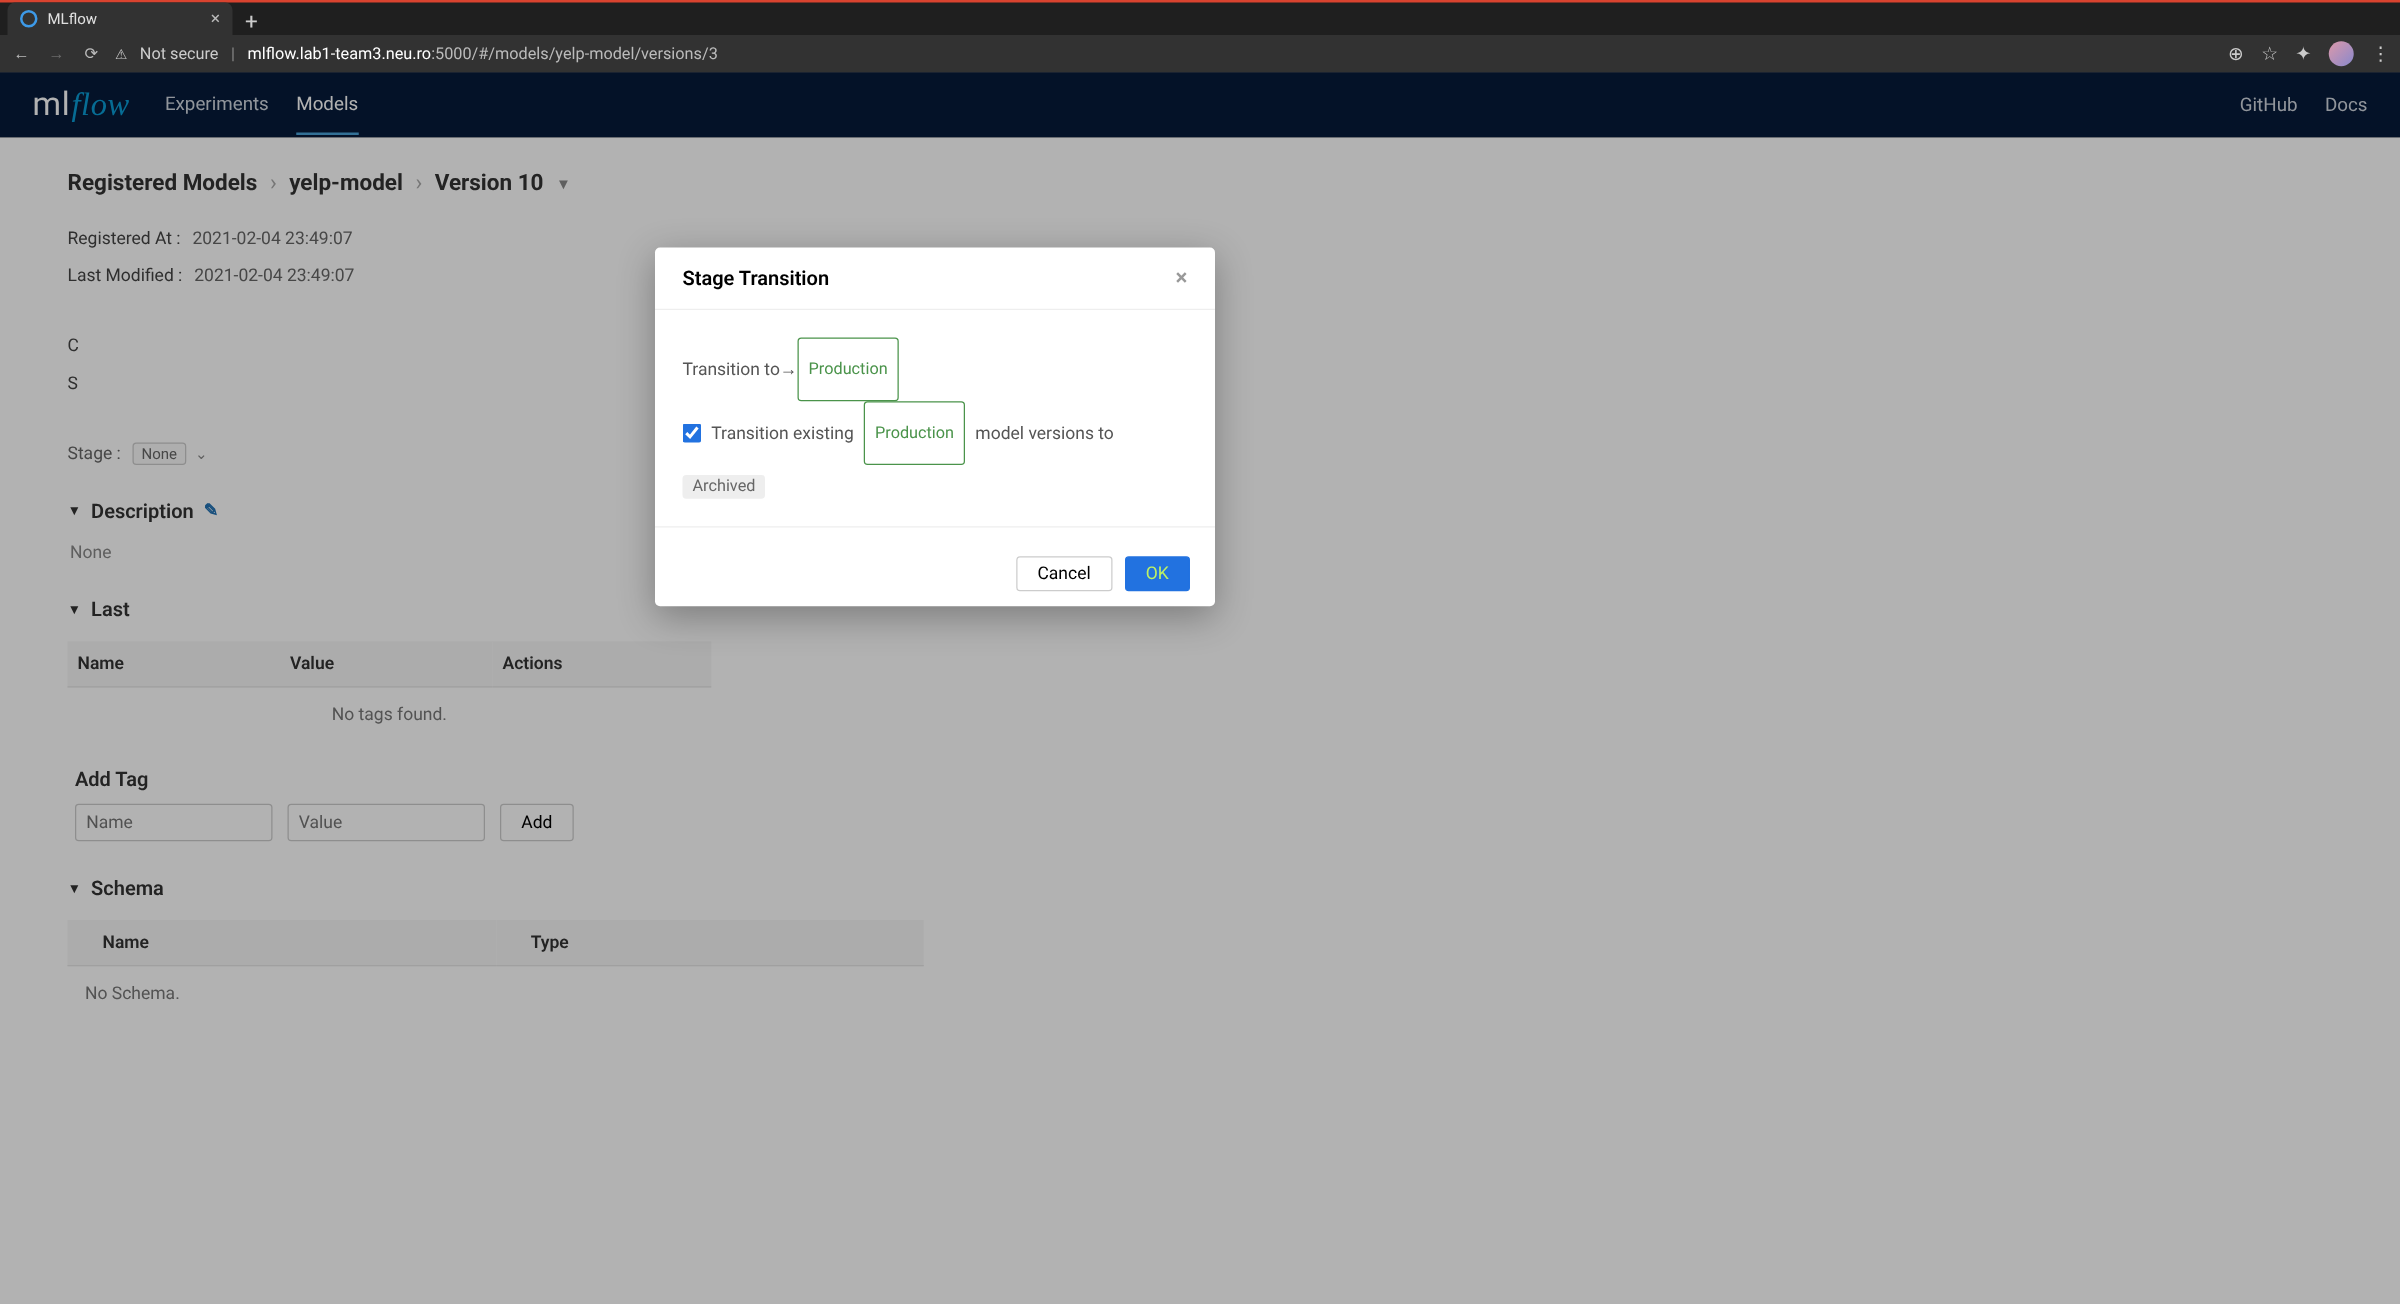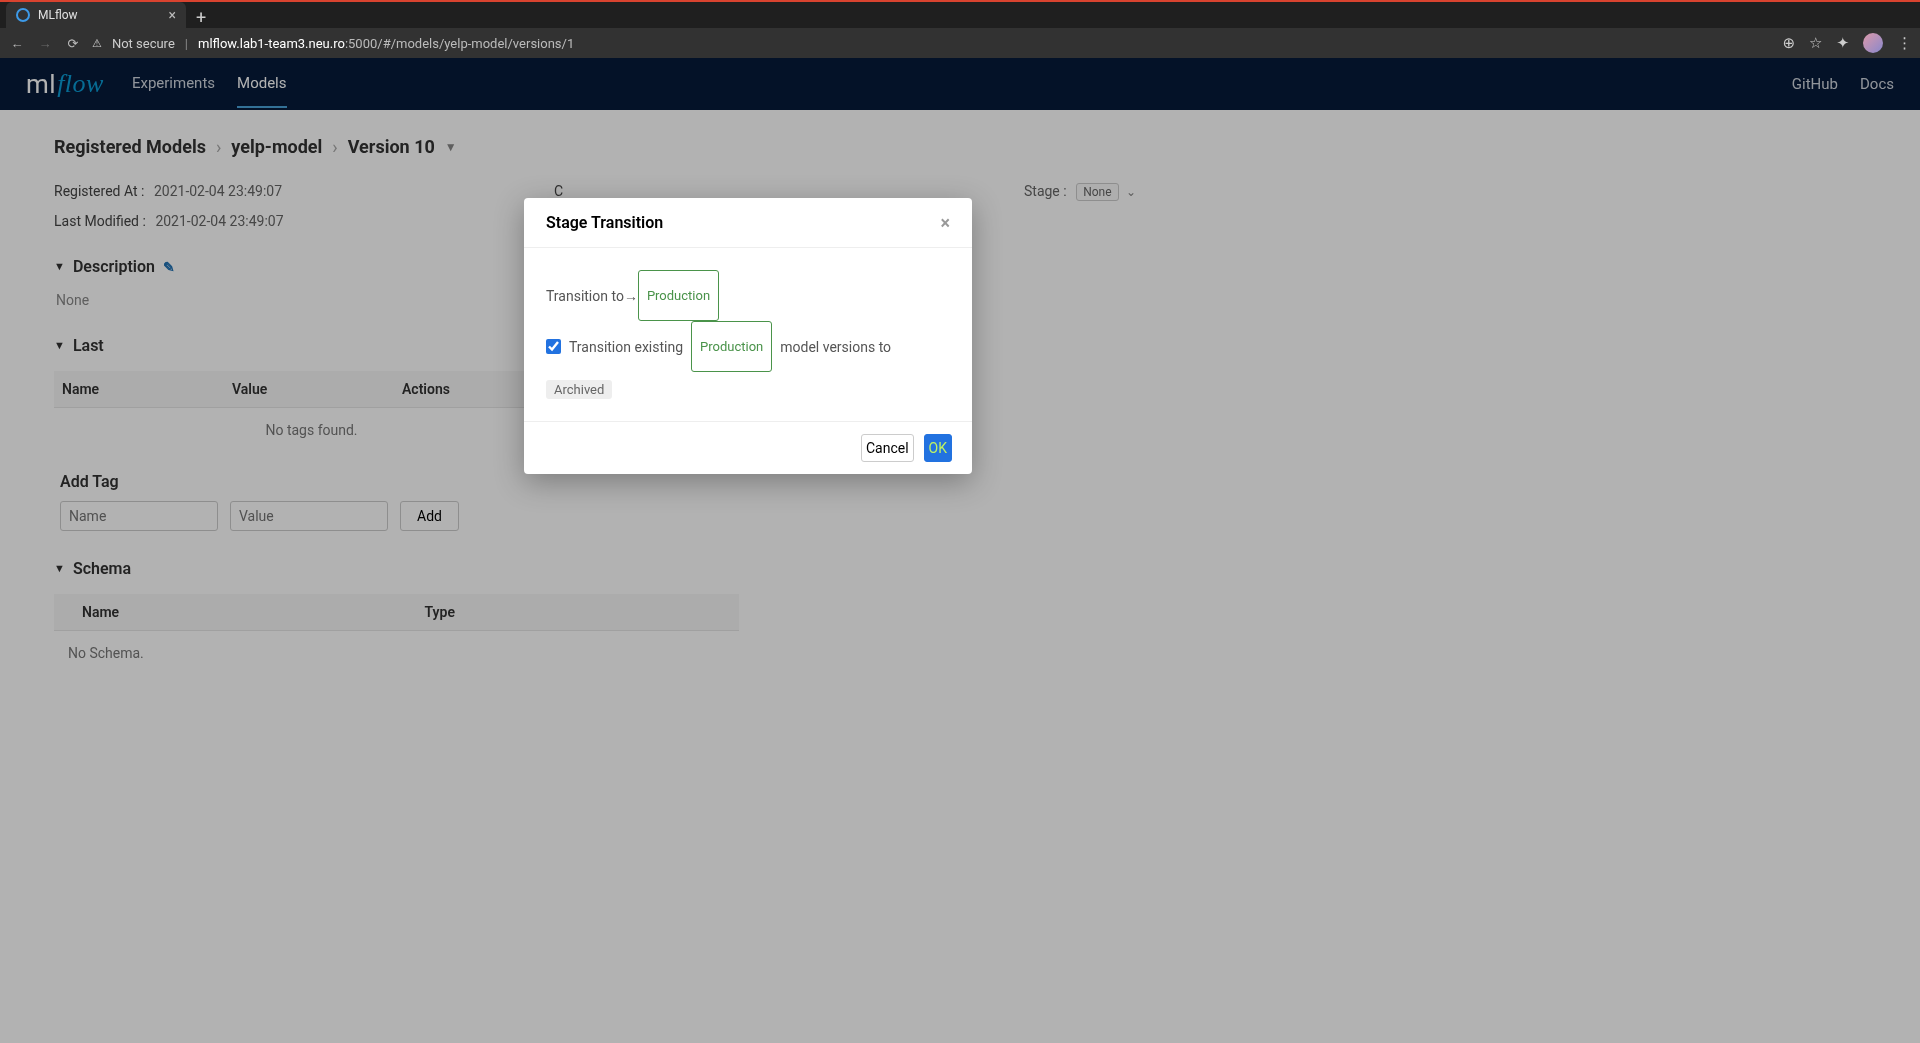--- a/index.html
+++ b/index.html
@@ -33,21 +33,21 @@
 .nav-link { color:#d0d6df; font-size:15px; text-decoration:none; padding:14px 0; cursor:pointer; }
 .nav-link.active { color:#fff; border-bottom:2px solid #4aa3d8; }
 .hdr-right { margin-left:auto; display:flex; gap:22px; }
 
 
 .content { background:#fff; padding:26px 54px; height:calc(100% - 52px); color:#333; }
 .breadcrumb { font-size:18px; font-weight:700; display:flex; align-items:center; gap:10px; margin-bottom:26px; }
 .bc-sep { color:#aaa; font-weight:400; }
 .bc-caret { font-size:12px; color:#888; }
 
-.meta-row { display:flex; gap:40px; font-size:14px; color:#666; margin-bottom:20px; }
+.meta-row { display:flex; gap:40px; font-size:14px; color:#666; margin-bottom:20px;flex-direction:column; }
 .meta-item .lbl { color:#444; }
 .stage-sel { border:1px solid #ccc; background:#fafafa; padding:1px 6px; font-size:12px; border-radius:3px; margin-left:6px; }
 .stage-chev { color:#888; margin-left:4px; font-size:12px; }
 
 .section-head { font-size:16px; font-weight:600; display:flex; align-items:center; gap:8px; margin:28px 0 16px; cursor:pointer; }
 .section-head .tri { font-size:11px; }
 .edit-icon { color:#2272b4; font-size:14px; }
 .desc-none { color:#888; font-size:14px; margin-left:2px; }
 
 table.tags { width:515px; border-collapse:collapse; font-size:14px; margin-top:6px; }
@@ -68,21 +68,21 @@
 .modal-h { padding:14px 22px; font-size:16px; font-weight:600; border-bottom:1px solid #eee; display:flex; align-items:center; }
 .modal-close { margin-left:auto; color:#999; font-size:18px; cursor:pointer; }
 .modal-b { padding:22px; font-size:14px; color:#555; }
 .trans-row { display:flex; align-items:center; }
 .arrow { font-size:14px; }
 .chip-green { border:1px solid #4a934a; color:#4a934a; padding:17px 8px; border-radius:3px; font-size:13px; }
 .chip-gray { background:#eee; color:#666; padding:2px 8px; border-radius:3px; font-size:13px; }
 .cb-row { display:flex; align-items:center; gap:8px; flex-wrap:wrap; }
 .cb-row input[type=checkbox] { width:15px; height:15px; accent-color:#2272e0; }
 .modal-f { padding:12px 20px; display:flex; justify-content:flex-end; gap:10px; border-top:1px solid #eee; }
-.btn { padding:5px 4px; border:1px solid #ccc; background:#fff; border-radius:3px; font-size:14px; cursor:pointer; }
+.btn { padding:5px 16px; border:1px solid #ccc; background:#fff; border-radius:3px; font-size:14px; cursor:pointer;margin-top:11px; }
 .btn.primary { background:#2272e0; border-color:#2272e0; color:#bef264; }
 </style>
 </head>
 <body>
 
 <div class="browser-chrome">
   <div class="tab-bar">
     <div class="tab">
       <span class="favicon"></span>
       <span>MLflow</span>
@@ -91,21 +91,21 @@
     <div class="new-tab">+</div>
   </div>
   <div class="addr-bar">
     <span class="nav-icon">←</span>
     <span class="nav-icon" style="opacity:.4">→</span>
     <span class="nav-icon">⟳</span>
     <span class="warn-icon">⚠</span>
     <span>Not secure</span>
     <span style="color:#888">|</span>
     <span class="url">
-      <span class="domain">mlflow.lab1-team3.neu.ro</span><span>:5000/#/models/yelp-model/versions/1</span>
+      <span class="domain">mlflow.lab1-team3.neu.ro</span><span>:5000/#/models/yelp-model/versions/3</span>
     </span>
     <div class="right">
       <span>⊕</span>
       <span>☆</span>
       <span>✦</span>
       <span class="avatar"></span>
       <span>⋮</span>
     </div>
   </div>
 </div>

